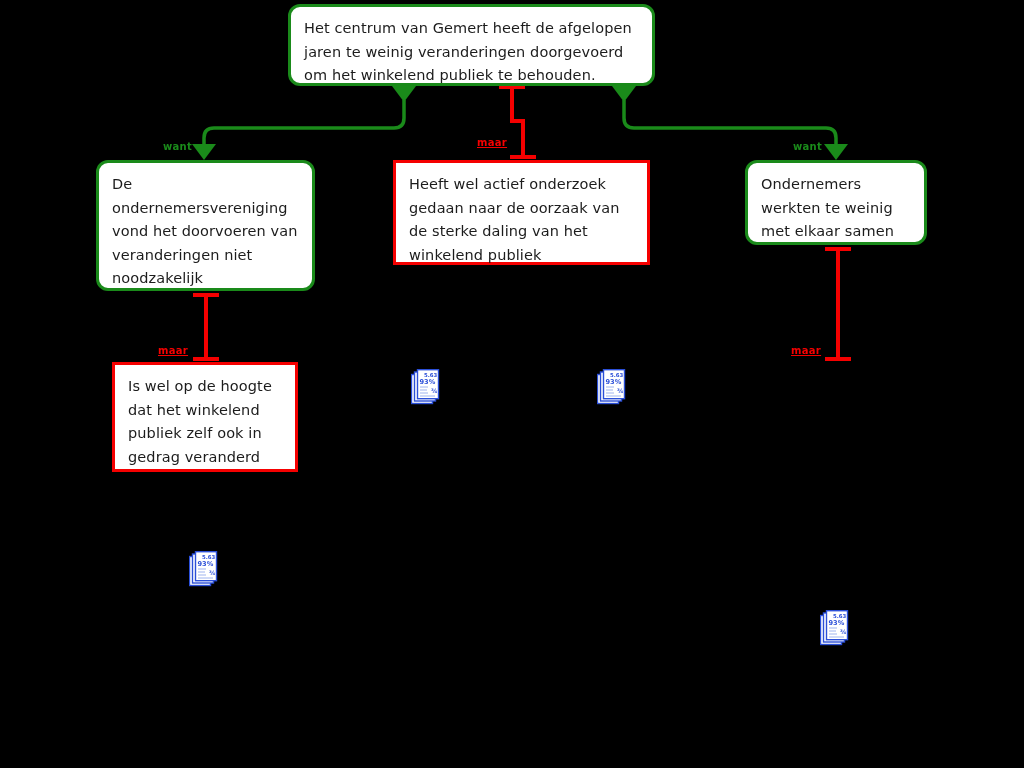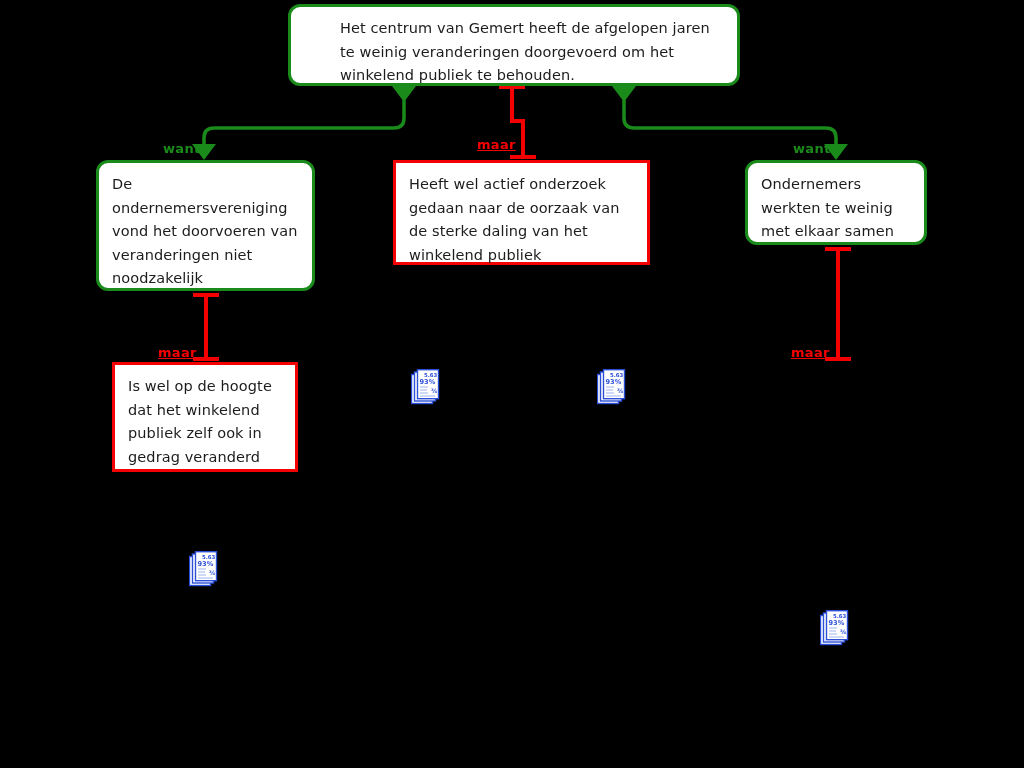--- a/index.html
+++ b/index.html
@@ -43,21 +43,21 @@
   .node-text {
     color: #1c1c1c;
     font-size: 14.5px;
     line-height: 23.5px;
     padding: 10px 13px 8px 13px;
     white-space: pre-line;
     letter-spacing: 0.1px;
   }
   .edge-label {
     position: absolute;
-    font-size: 13px;
+    font-size: 10px;
     font-weight: bold;
     letter-spacing: 0.3px;
     white-space: nowrap;
   }
   .label-want { color: #1a8a1a; }
   .label-maar { color: #f50000; text-decoration: underline; }
   .doc-icon {
     position: absolute;
     width: 30px;
     height: 36px;
@@ -96,21 +96,21 @@
       <line x1="193" y1="359" x2="219" y2="359" stroke="#f50000" stroke-width="4"></line>
     </g>
 
     <g>
       <line x1="825" y1="249" x2="851" y2="249" stroke="#f50000" stroke-width="4"></line>
       <line x1="838" y1="249" x2="838" y2="360" stroke="#f50000" stroke-width="4"></line>
       <line x1="825" y1="359" x2="851" y2="359" stroke="#f50000" stroke-width="4"></line>
     </g>
   </svg>
 
-  <div class="node node-green" style="left:288px; top:4px; width:452px; height:82px;padding-left:36px;">
+  <div class="node node-green" style="left:288px; top:4px; width:367px; height:82px;">
     <div class="node-text">Het centrum van Gemert heeft de afgelopen jaren te weinig veranderingen doorgevoerd om het winkelend publiek te behouden.</div>
   </div>
 
   <div class="node node-green" style="left:96px; top:160px; width:219px; height:131px;">
     <div class="node-text">De ondernemersvereniging vond het doorvoeren van veranderingen niet noodzakelijk</div>
   </div>
 
   <div class="node node-red" style="left:393px; top:160px; width:257px; height:105px;">
     <div class="node-text">Heeft wel actief onderzoek gedaan naar de oorzaak van de sterke daling van het winkelend publiek</div>
   </div>

